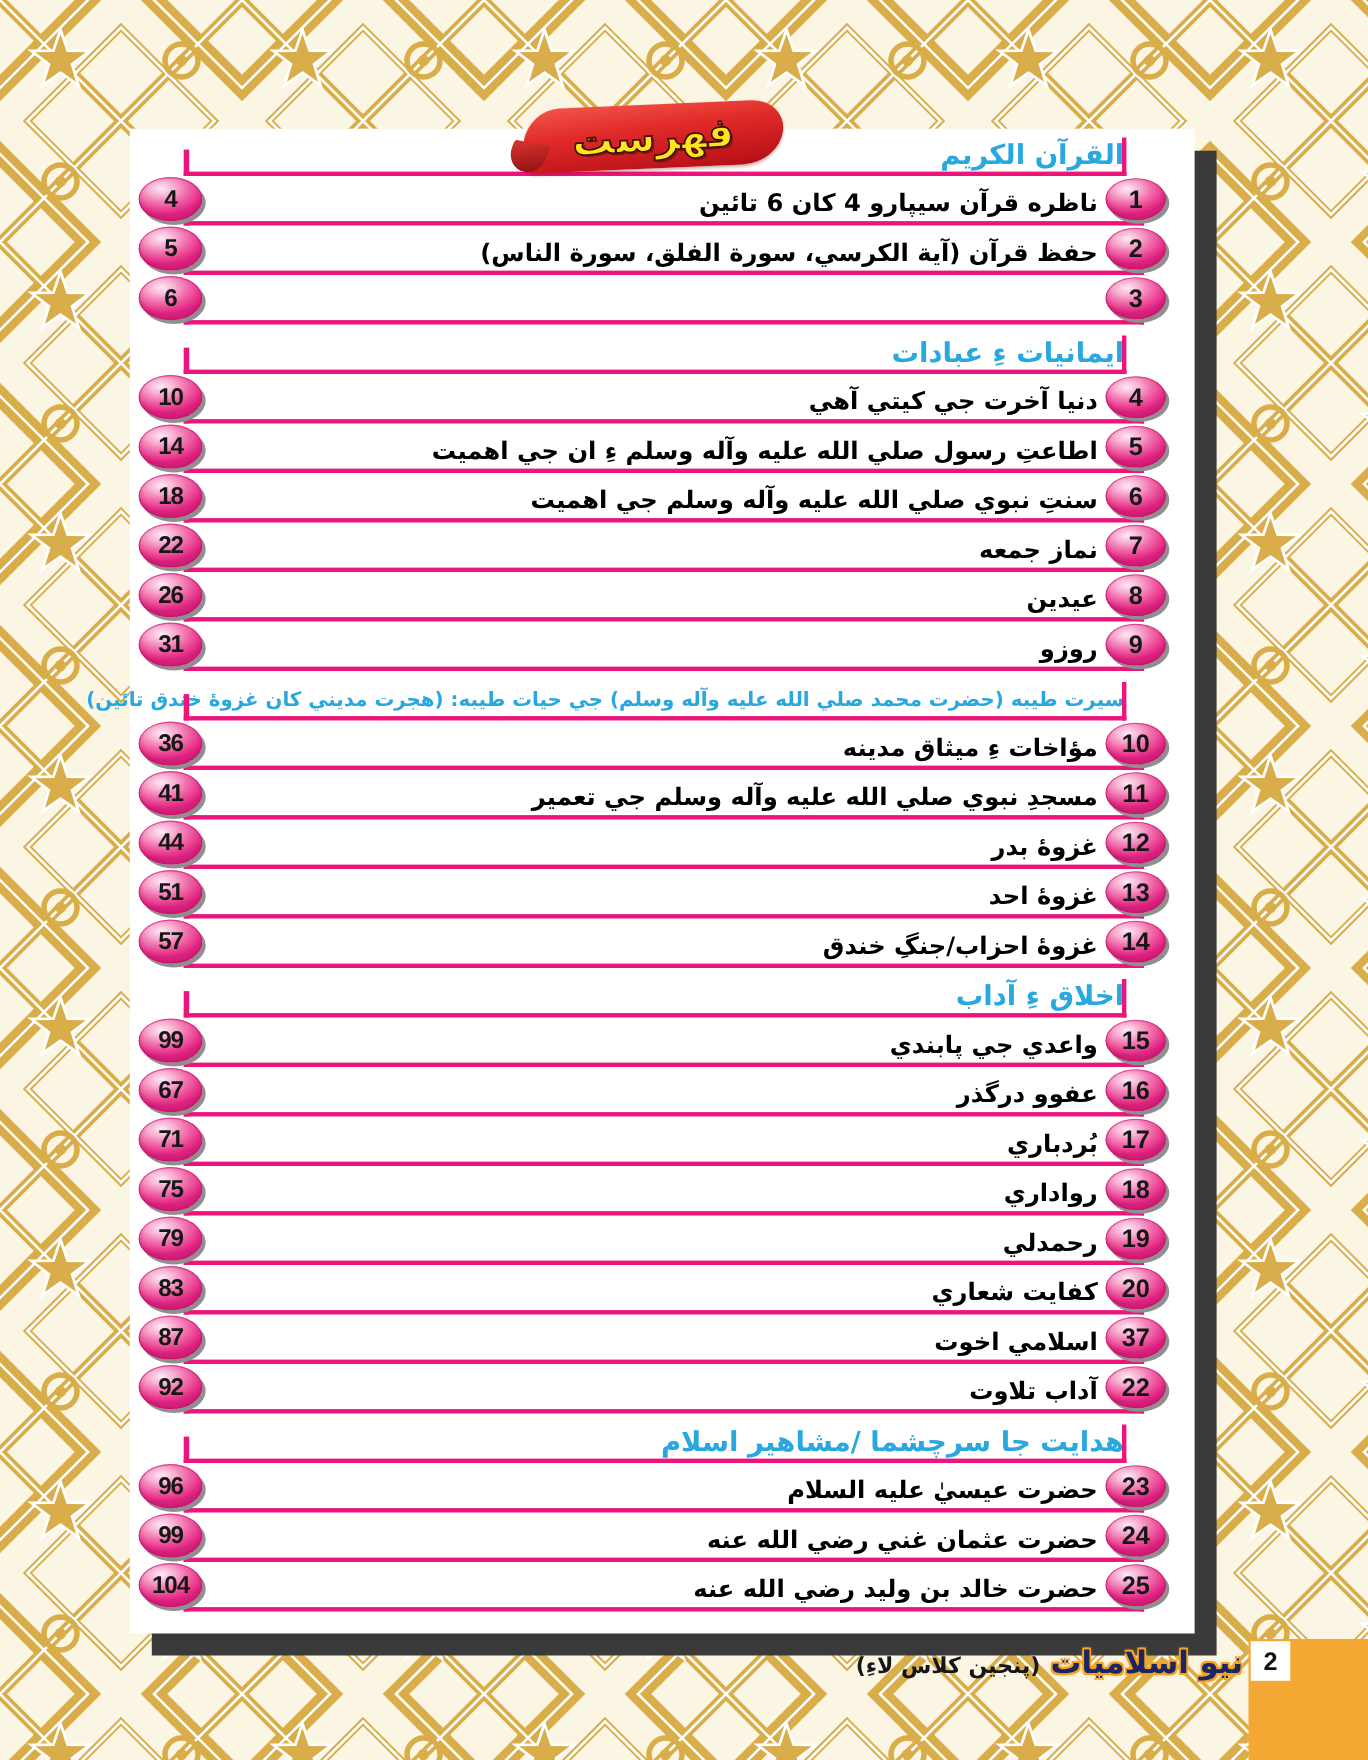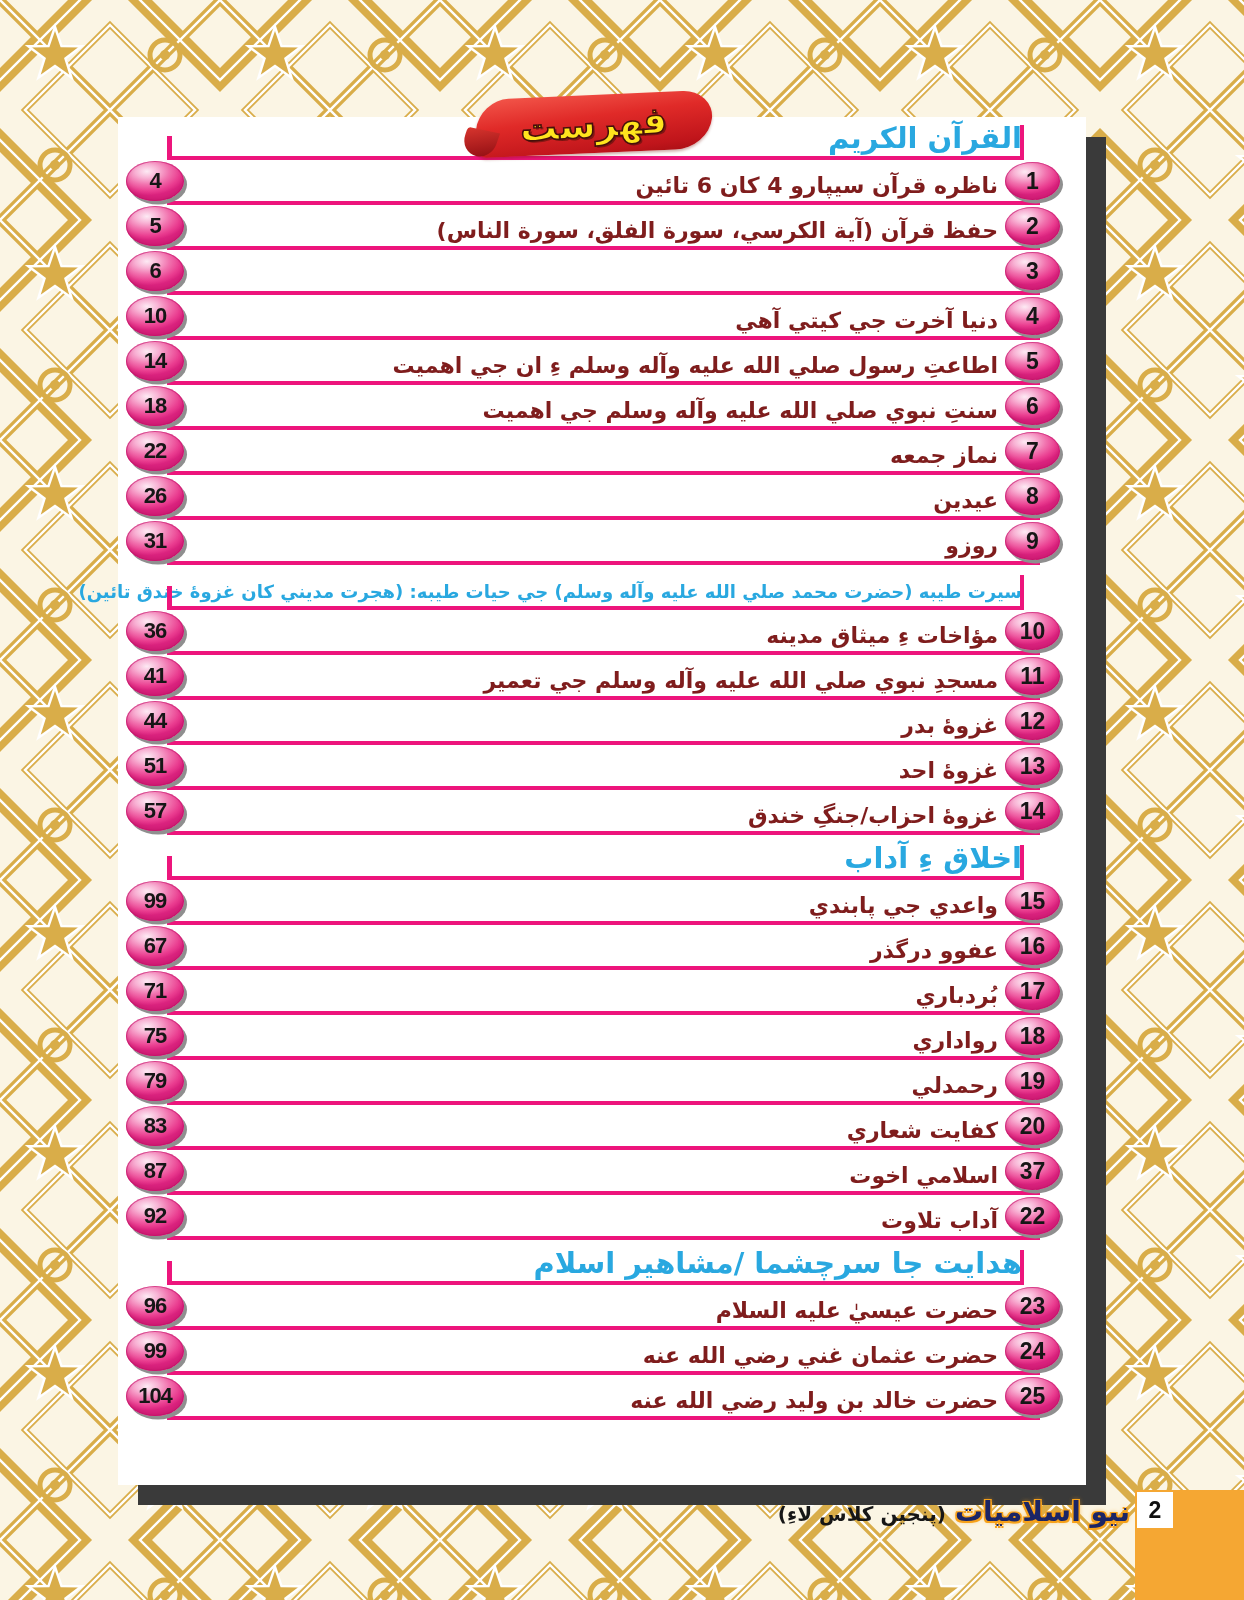--- a/index.html
+++ b/index.html
@@ -50,25 +50,25 @@
   .rule::before,.rule::after{
     content:'';position:absolute;bottom:0;width:4.5px;height:35px;background:#ed157c;
   }
   .rule::before{left:0;}
   .rule::after{right:0;}
   .header-row .rule{right:62px;}
   .header-row .rule::before{height:24px;}
 
   .entry-title{
     position:absolute;right:88px;bottom:8px;white-space:nowrap;
-    font-size:22px;font-weight:bold;color:#7f1d1d;line-height:1;
+    font-size:22px;font-weight:bold;color:#000000;line-height:1;
   }
   .header-title{
     position:absolute;right:64px;bottom:7px;white-space:nowrap;
-    font-size:29px;font-weight:bold;color:#29a8e0;line-height:1;
+    font-size:25px;font-weight:bold;color:#29a8e0;line-height:1;
   }
   .header-title.small{font-size:18px;bottom:9px;}
 
   .badge{
     position:absolute;display:flex;align-items:center;justify-content:center;
     border-radius:50%;
     background:radial-gradient(ellipse 70% 60% at 36% 26%,#fdeaf4 0%,#f8b2d4 28%,#f172ae 55%,#ea3d90 82%,#dc2480 100%);
     box-shadow:3px 3.5px 0 #8f8f8f, inset 0 -3px 5px rgba(180,10,90,.45), inset 0 0 0 1px rgba(200,20,110,.6);
     color:#161616;font-weight:bold;font-family:"Liberation Sans","DejaVu Sans",sans-serif;
     z-index:3;line-height:1;
@@ -146,20 +146,24 @@
         <div class="rule"></div>
         <div class="entry-title" dir="rtl">حفظ قرآن (آية الكرسي، سورة الفلق، سورة الناس)</div>
         <div class="badge badge-no">2</div>
         <div class="badge badge-page">5</div>
       </div>
       <div class="row">
         <div class="rule"></div>
         <div class="badge badge-no">3</div>
         <div class="badge badge-page">6</div>
       </div>
+      <div class="row header-row">
+        <div class="header-title" dir="rtl">ايمانيات ءِ عبادات</div>
+        <div class="rule"></div>
+      </div>
       <div class="row">
         <div class="rule"></div>
         <div class="entry-title" dir="rtl">دنيا آخرت جي كيتي آهي</div>
         <div class="badge badge-no">4</div>
         <div class="badge badge-page">10</div>
       </div>
       <div class="row">
         <div class="rule"></div>
         <div class="entry-title" dir="rtl">اطاعتِ رسول صلي الله عليه وآله وسلم ءِ ان جي اهميت</div>
         <div class="badge badge-no">5</div>

